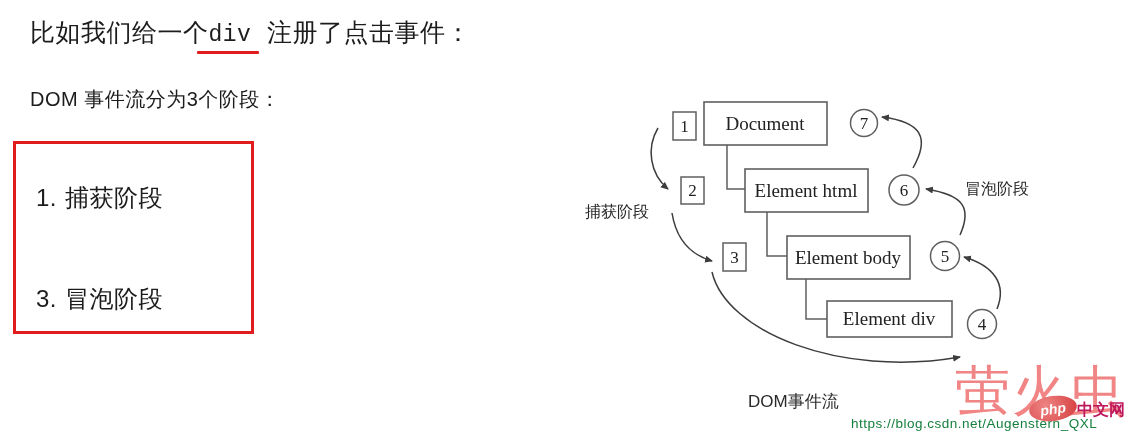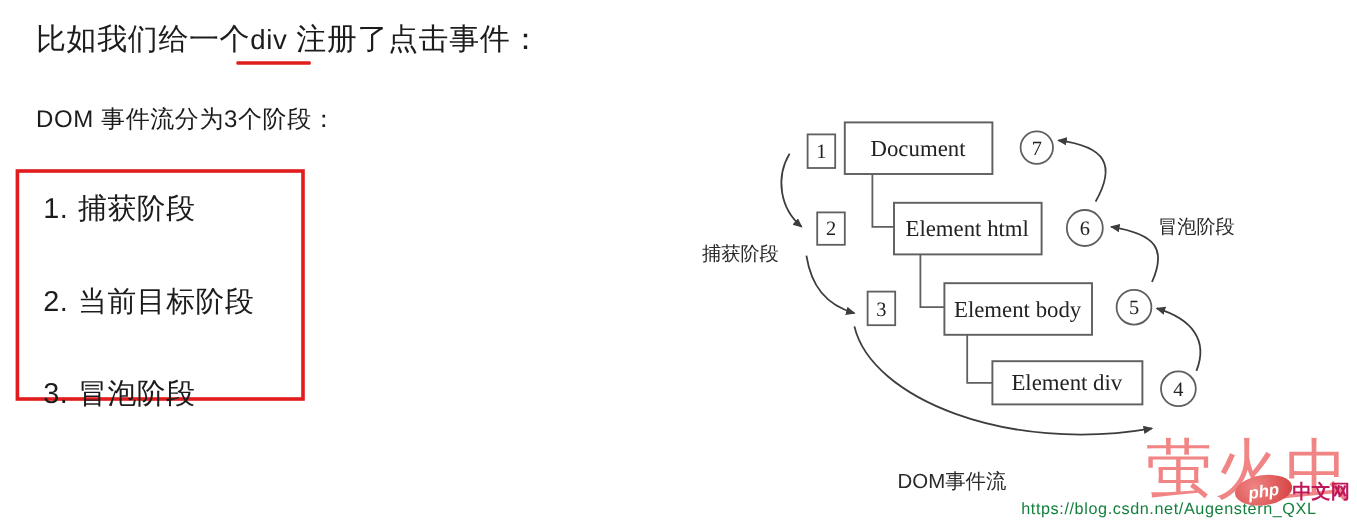--- a/index.html
+++ b/index.html
@@ -11,39 +11,40 @@
     color:#1c1c1c;
     overflow:hidden;
   }
   .abs{position:absolute;}
 
   
   .intro-line{
     left:30px;top:16px;
     font-size:25px;letter-spacing:0.5px;
     white-space:nowrap;
+    font-family:Liberation Mono, monospace;
   }
   .intro-line .hl{font-size:23px;}
   .red-underline{
     left:197px;top:51px;width:62px;height:3px;
     background:#e11c1c;border-radius:1px;
   }
   .subtitle-line{
     left:30px;top:86px;
     font-size:20px;letter-spacing:0.5px;
     white-space:nowrap;
   }
   .phase-box{
     left:13px;top:141px;
     width:215px;height:173px;
     border:3px solid #e11c1c;
     padding:14px 0 0 20px;
     display:flex;flex-direction:column;gap:45px;
   }
-  .phase-item{font-size:24px;letter-spacing:0.5px;white-space:nowrap;}
+  .phase-item{font-size:24px;letter-spacing:0.5px;white-space:nowrap;margin-top:24px;}
   .phase-item .num{margin-right:8px;}
 
   
   .diagram-svg{left:560px;top:90px;}
   .diagram-svg rect.node{fill:#ffffff;stroke:#5f5f5f;stroke-width:1.6;}
   .diagram-svg rect.stepbox{fill:#ffffff;stroke:#5f5f5f;stroke-width:1.5;}
   .diagram-svg circle.stepc{fill:#ffffff;stroke:#5f5f5f;stroke-width:1.5;}
   .diagram-svg text.nodelabel{
     font-family:"Liberation Serif","DejaVu Serif",serif;
     font-size:19px;fill:#222222;
@@ -104,23 +105,20 @@
 </div>
 <div class="abs red-underline"></div>
 
 <div class="abs subtitle-line">DOM 事件流分为3个阶段：</div>
 
 <div class="abs phase-box">
   <div class="phase-item">
     <span class="num">1.</span><span>捕获阶段</span>
   </div>
   <div class="phase-item">
-    <span class="num">2.</span><span>当前目标阶段</span>
-  </div>
-  <div class="phase-item">
     <span class="num">3.</span><span>冒泡阶段</span>
   </div>
 </div>
 
 <svg class="abs diagram-svg" width="490" height="332" viewBox="0 0 490 332">
   <defs>
     <marker id="ah" markerWidth="9" markerHeight="8" refX="7" refY="3.5" orient="auto" markerUnits="userSpaceOnUse">
       <path d="M0,0 L8,3.5 L0,7 Z" fill="#3d3d3d"></path>
     </marker>
   </defs>

